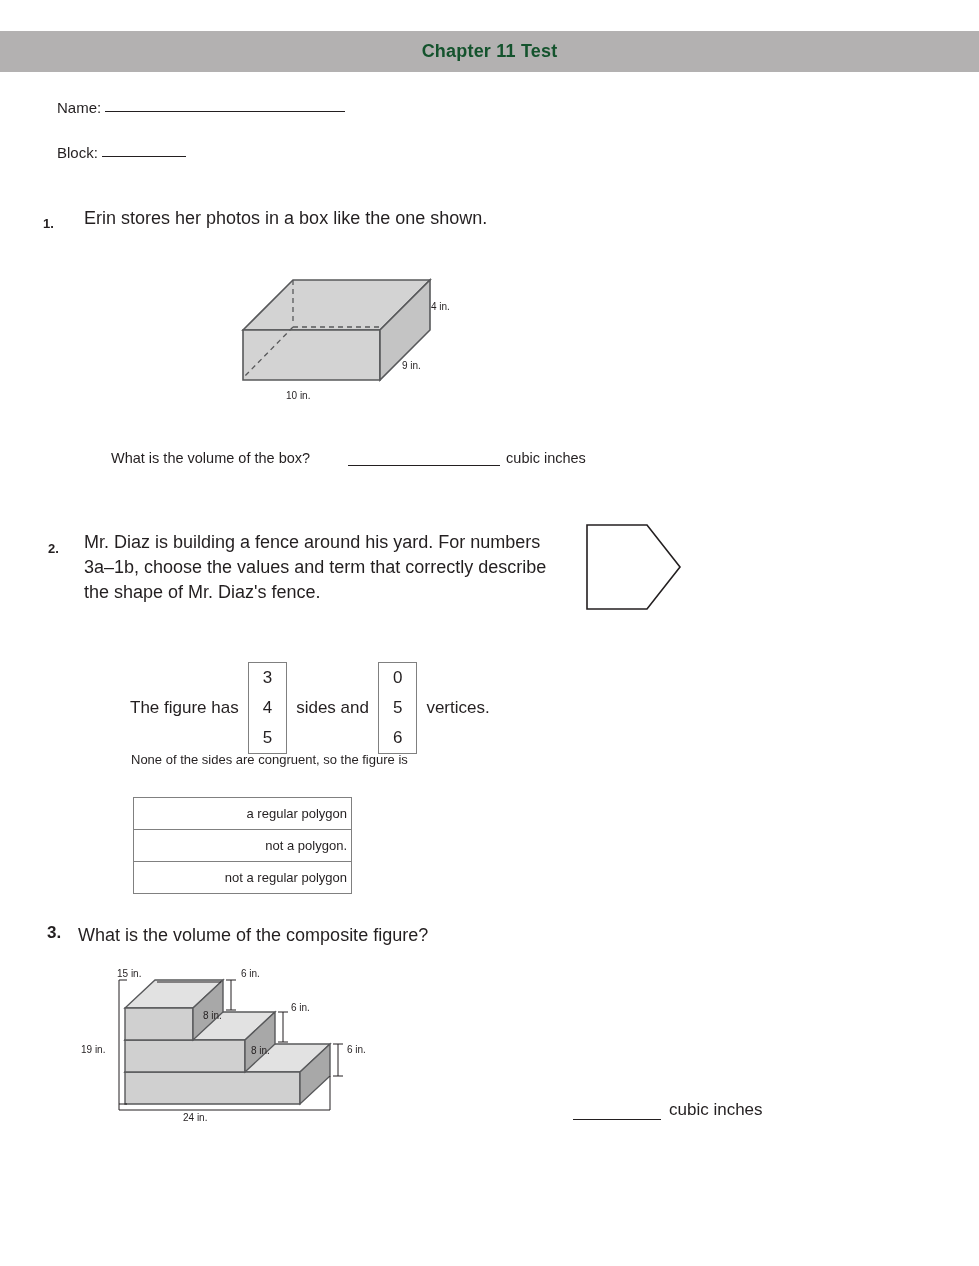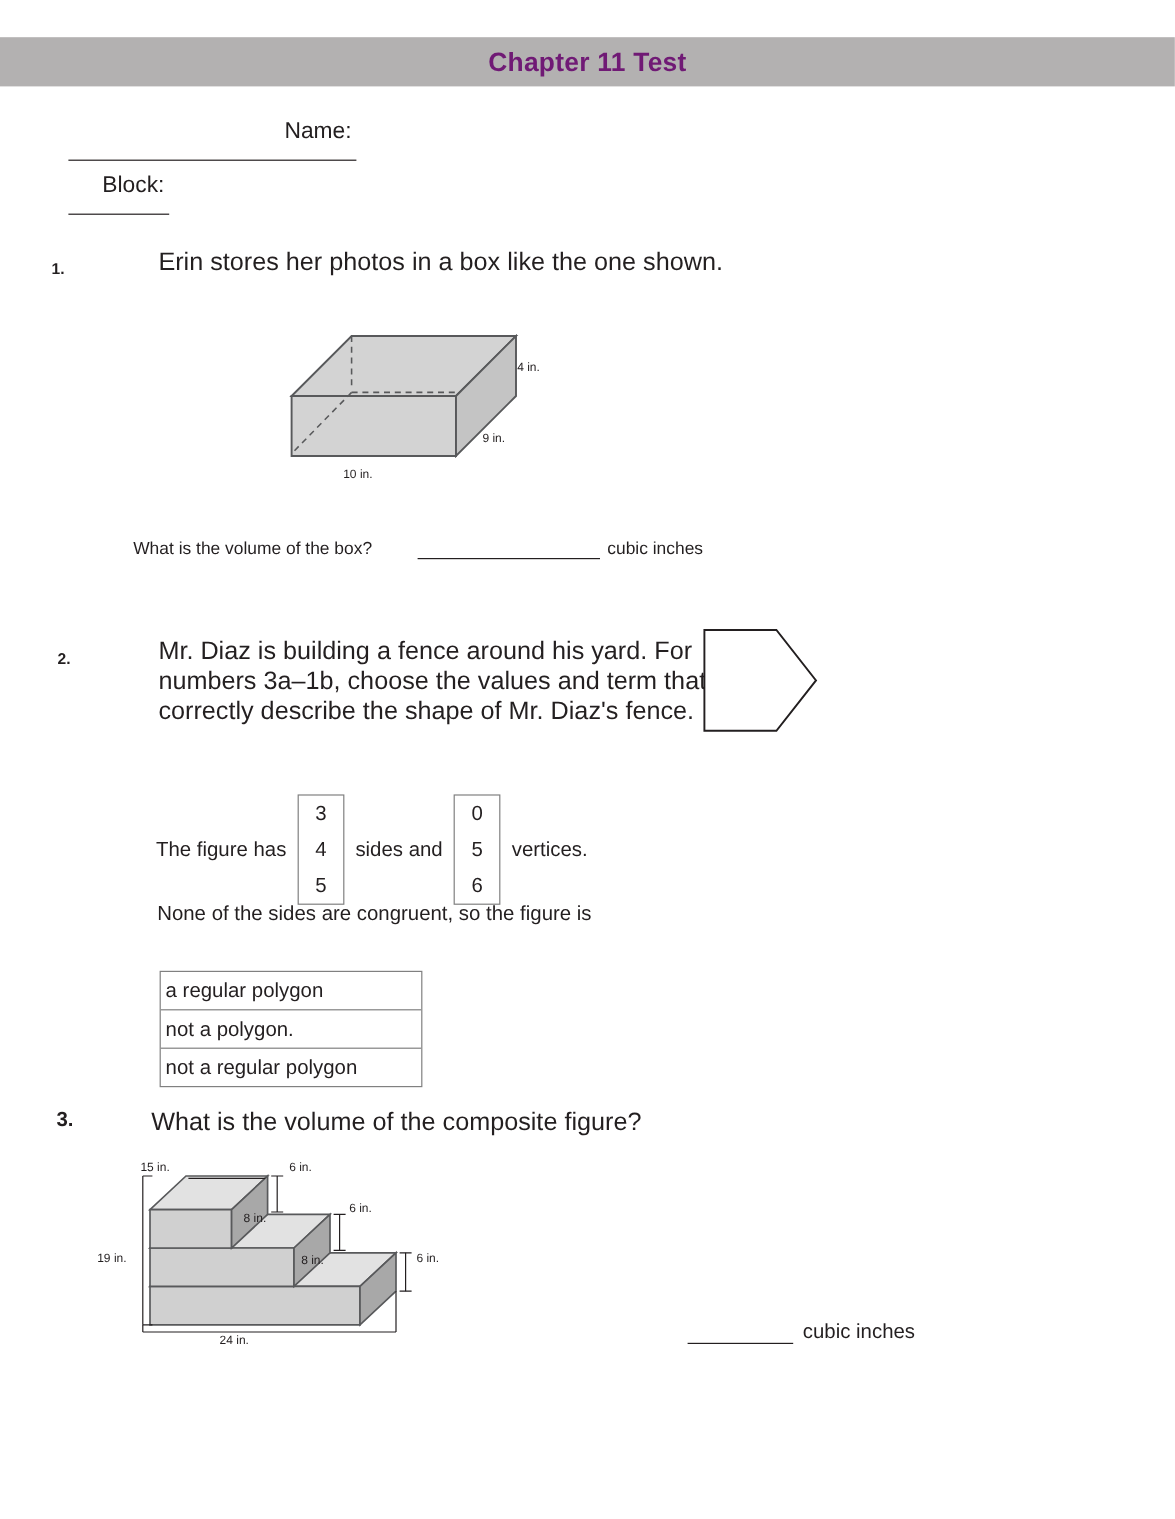--- a/index.html
+++ b/index.html
@@ -26,33 +26,31 @@
     left: 0;
     top: 31px;
     width: 979px;
     height: 41px;
     background: #b3b1b1;
     display: flex;
     align-items: center;
     justify-content: center;
   }
   .header-title {
-    color: #701a75;
-    font-size: 22px;
+    color: #14532d;
+    font-size: 18px;
     font-weight: bold;
     letter-spacing: 0.2px;
   }
   
   .field-row {
     position: absolute;
-    font-size: 19px;
-    display: flex;
-    align-items: flex-end;
+    font-size: 15px;
+    display: flex;
     white-space: nowrap;
-    flex-direction: column;
   }
   .field-label { margin-right: 4px; }
   .field-rule {
     display: inline-block;
     border-bottom: 1px solid #231f20;
     height: 12px;
   }
   #name-row { left: 57px; top: 99px; }
   #block-row { left: 57px; top: 144px; }
 
@@ -62,23 +60,22 @@
     font-weight: bold;
     font-size: 13px;
   }
   .qnum-lg {
     position: absolute;
     font-weight: bold;
     font-size: 17px;
   }
   .qtext {
     position: absolute;
-    font-size: 21px;
+    font-size: 18px;
     line-height: 25px;
-    margin-left: 48px;
   }
 
   
   #q1-figure {
     position: absolute;
     left: 235px;
     top: 265px;
     width: 260px;
     height: 150px;
   }
@@ -131,32 +128,31 @@
   .choice-box .opt {
     padding: 3px 14px;
     line-height: 24px;
   }
   #q2-sentence .lead { margin-right: 9px; }
   #q2-sentence .mid { margin: 0 9px; }
   #q2-line2 {
     position: absolute;
     left: 131px;
     top: 752px;
-    font-size: 17px;
+    font-size: 13px;
   }
   #q2-choices {
     position: absolute;
     left: 133px;
     top: 797px;
     border: 1px solid #808080;
     width: 217px;
-    font-size: 17px;
-    text-align: left;
+    font-size: 13px;
+    text-align: right;
     background: #ffffff;
-    margin-top: 12px;
   }
   #q2-choices .opt {
     padding: 3px 4px;
     line-height: 25px;
     border-bottom: 1px solid #808080;
   }
   #q2-choices .opt:last-child { border-bottom: none; }
 
   
   #q3-figure {

